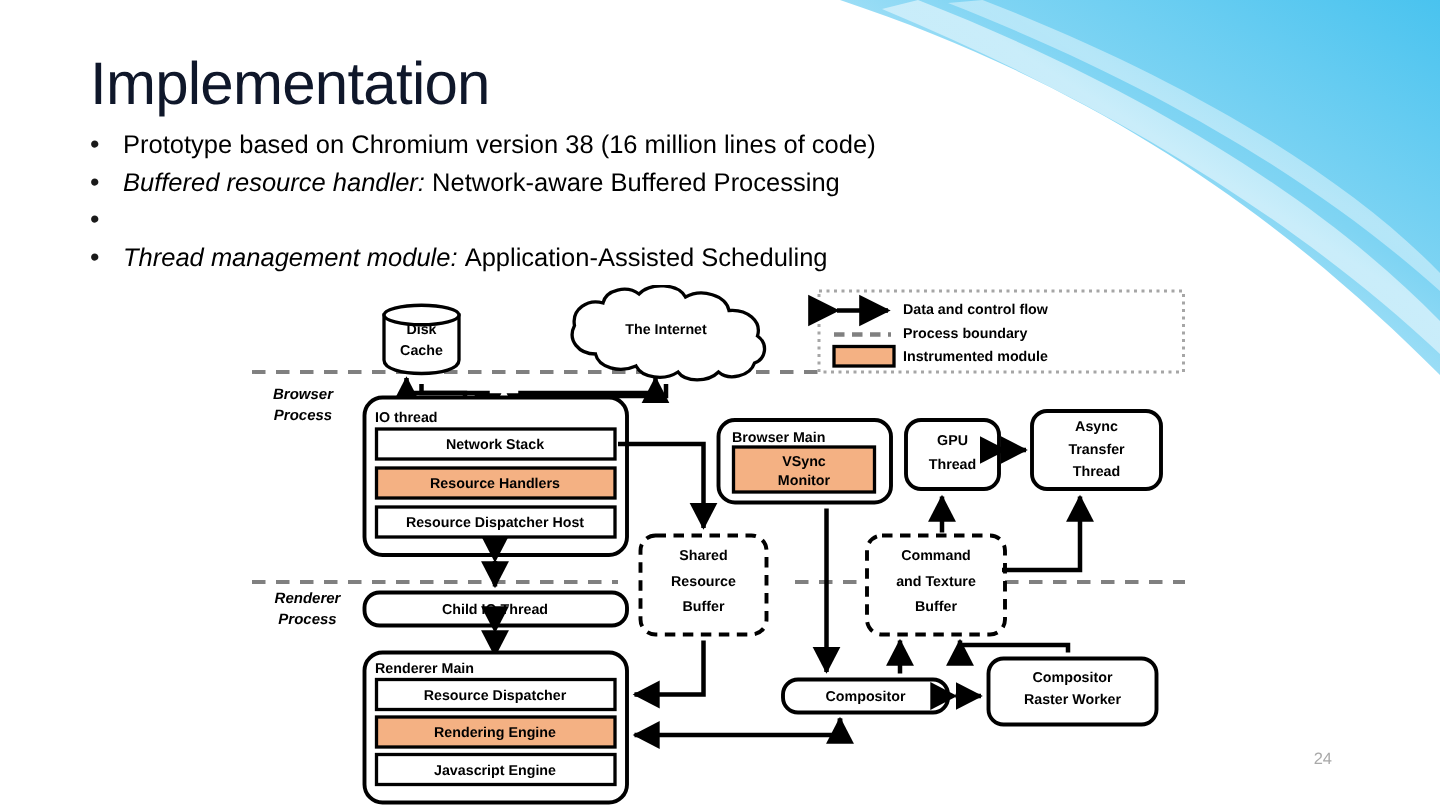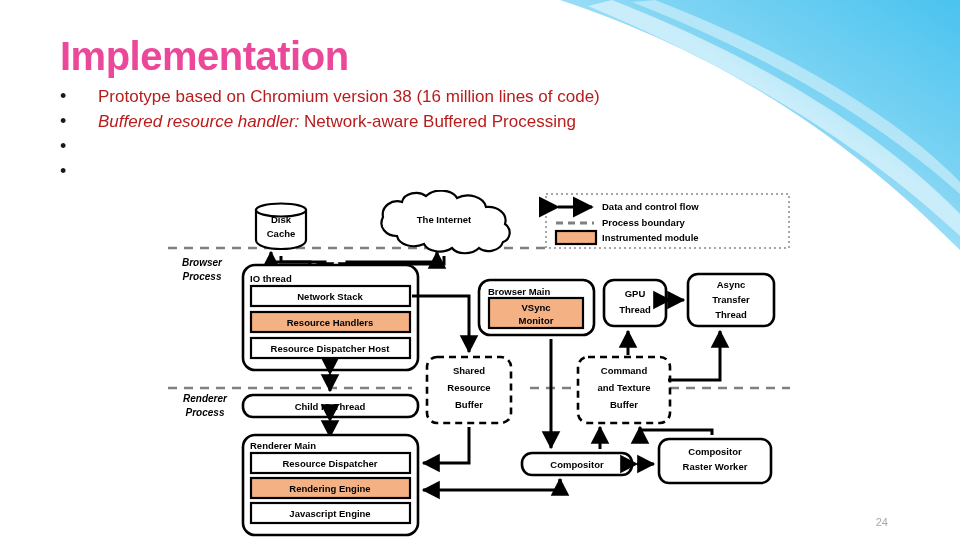--- a/index.html
+++ b/index.html
@@ -6,30 +6,30 @@
   body{
     width:960px;height:540px;position:relative;overflow:hidden;
     background:#ffffff;
     font-family:"Liberation Sans", sans-serif;
   }
   
   #bg-swoosh{position:absolute;inset:0;z-index:0;pointer-events:none;}
   
   #slide-title{
     position:absolute;left:60px;top:36px;z-index:3;
-    font-size:40px;font-weight:700;color:#ec4899;
+    font-size:40px;font-weight:400;color:#0f172a;
     letter-spacing:-0.5px;line-height:1;
   }
   #bullets{position:absolute;left:60px;top:86px;z-index:3;width:700px;}
   .bullet{display:flex;align-items:flex-start;margin-bottom:4px;line-height:21px;}
   .bullet .dot{width:22px;flex:0 0 22px;font-size:18px;line-height:21px;color:#1a1a1a;}
-  .bullet .btext{font-size:17px;color:#b91c1c;margin-left:16px;}
+  .bullet .btext{font-size:17px;color:#000000;}
   .btext i{}
   #page-number{
-    position:absolute;right:72px;bottom:12px;z-index:3;
+    position:absolute;right:72px;bottom:28px;z-index:3;
     font-size:11px;color:#a9a9a9;
   }
   
   #diagram{position:absolute;left:0;top:190px;width:960px;height:350px;z-index:2;}
   #diagram svg{display:block;}
   .nodelabel{
     font-family:"Liberation Sans", sans-serif;
     font-size:9.5px;font-weight:bold;fill:#000;
     text-anchor:middle;dominant-baseline:middle;
   }
@@ -89,20 +89,21 @@
   </div>
   <div class="bullet">
     <span class="dot">•</span>
     <span class="btext"><i>Buffered resource handler:</i>&nbsp;<span>Network-aware Buffered Processing</span></span>
   </div>
   <div class="bullet">
     <span class="dot">•</span>
   </div>
   <div class="bullet">
     <span class="dot">•</span>
+    <span class="btext"><i>Thread management module:</i>&nbsp;<span>Application-Assisted Scheduling</span></span>
   </div>
 </div>
 
 <div id="diagram">
 <svg width="960" height="350" viewBox="0 0 960 350">
   <defs>
     <marker id="ah" markerWidth="7" markerHeight="7" refX="5.6" refY="3.5" orient="auto" markerUnits="strokeWidth">
       <path d="M0,0.4 L6,3.5 L0,6.6 Z" fill="#000"></path>
     </marker>
     <marker id="ahs" markerWidth="8" markerHeight="8" refX="6.4" refY="4" orient="auto" markerUnits="strokeWidth">

